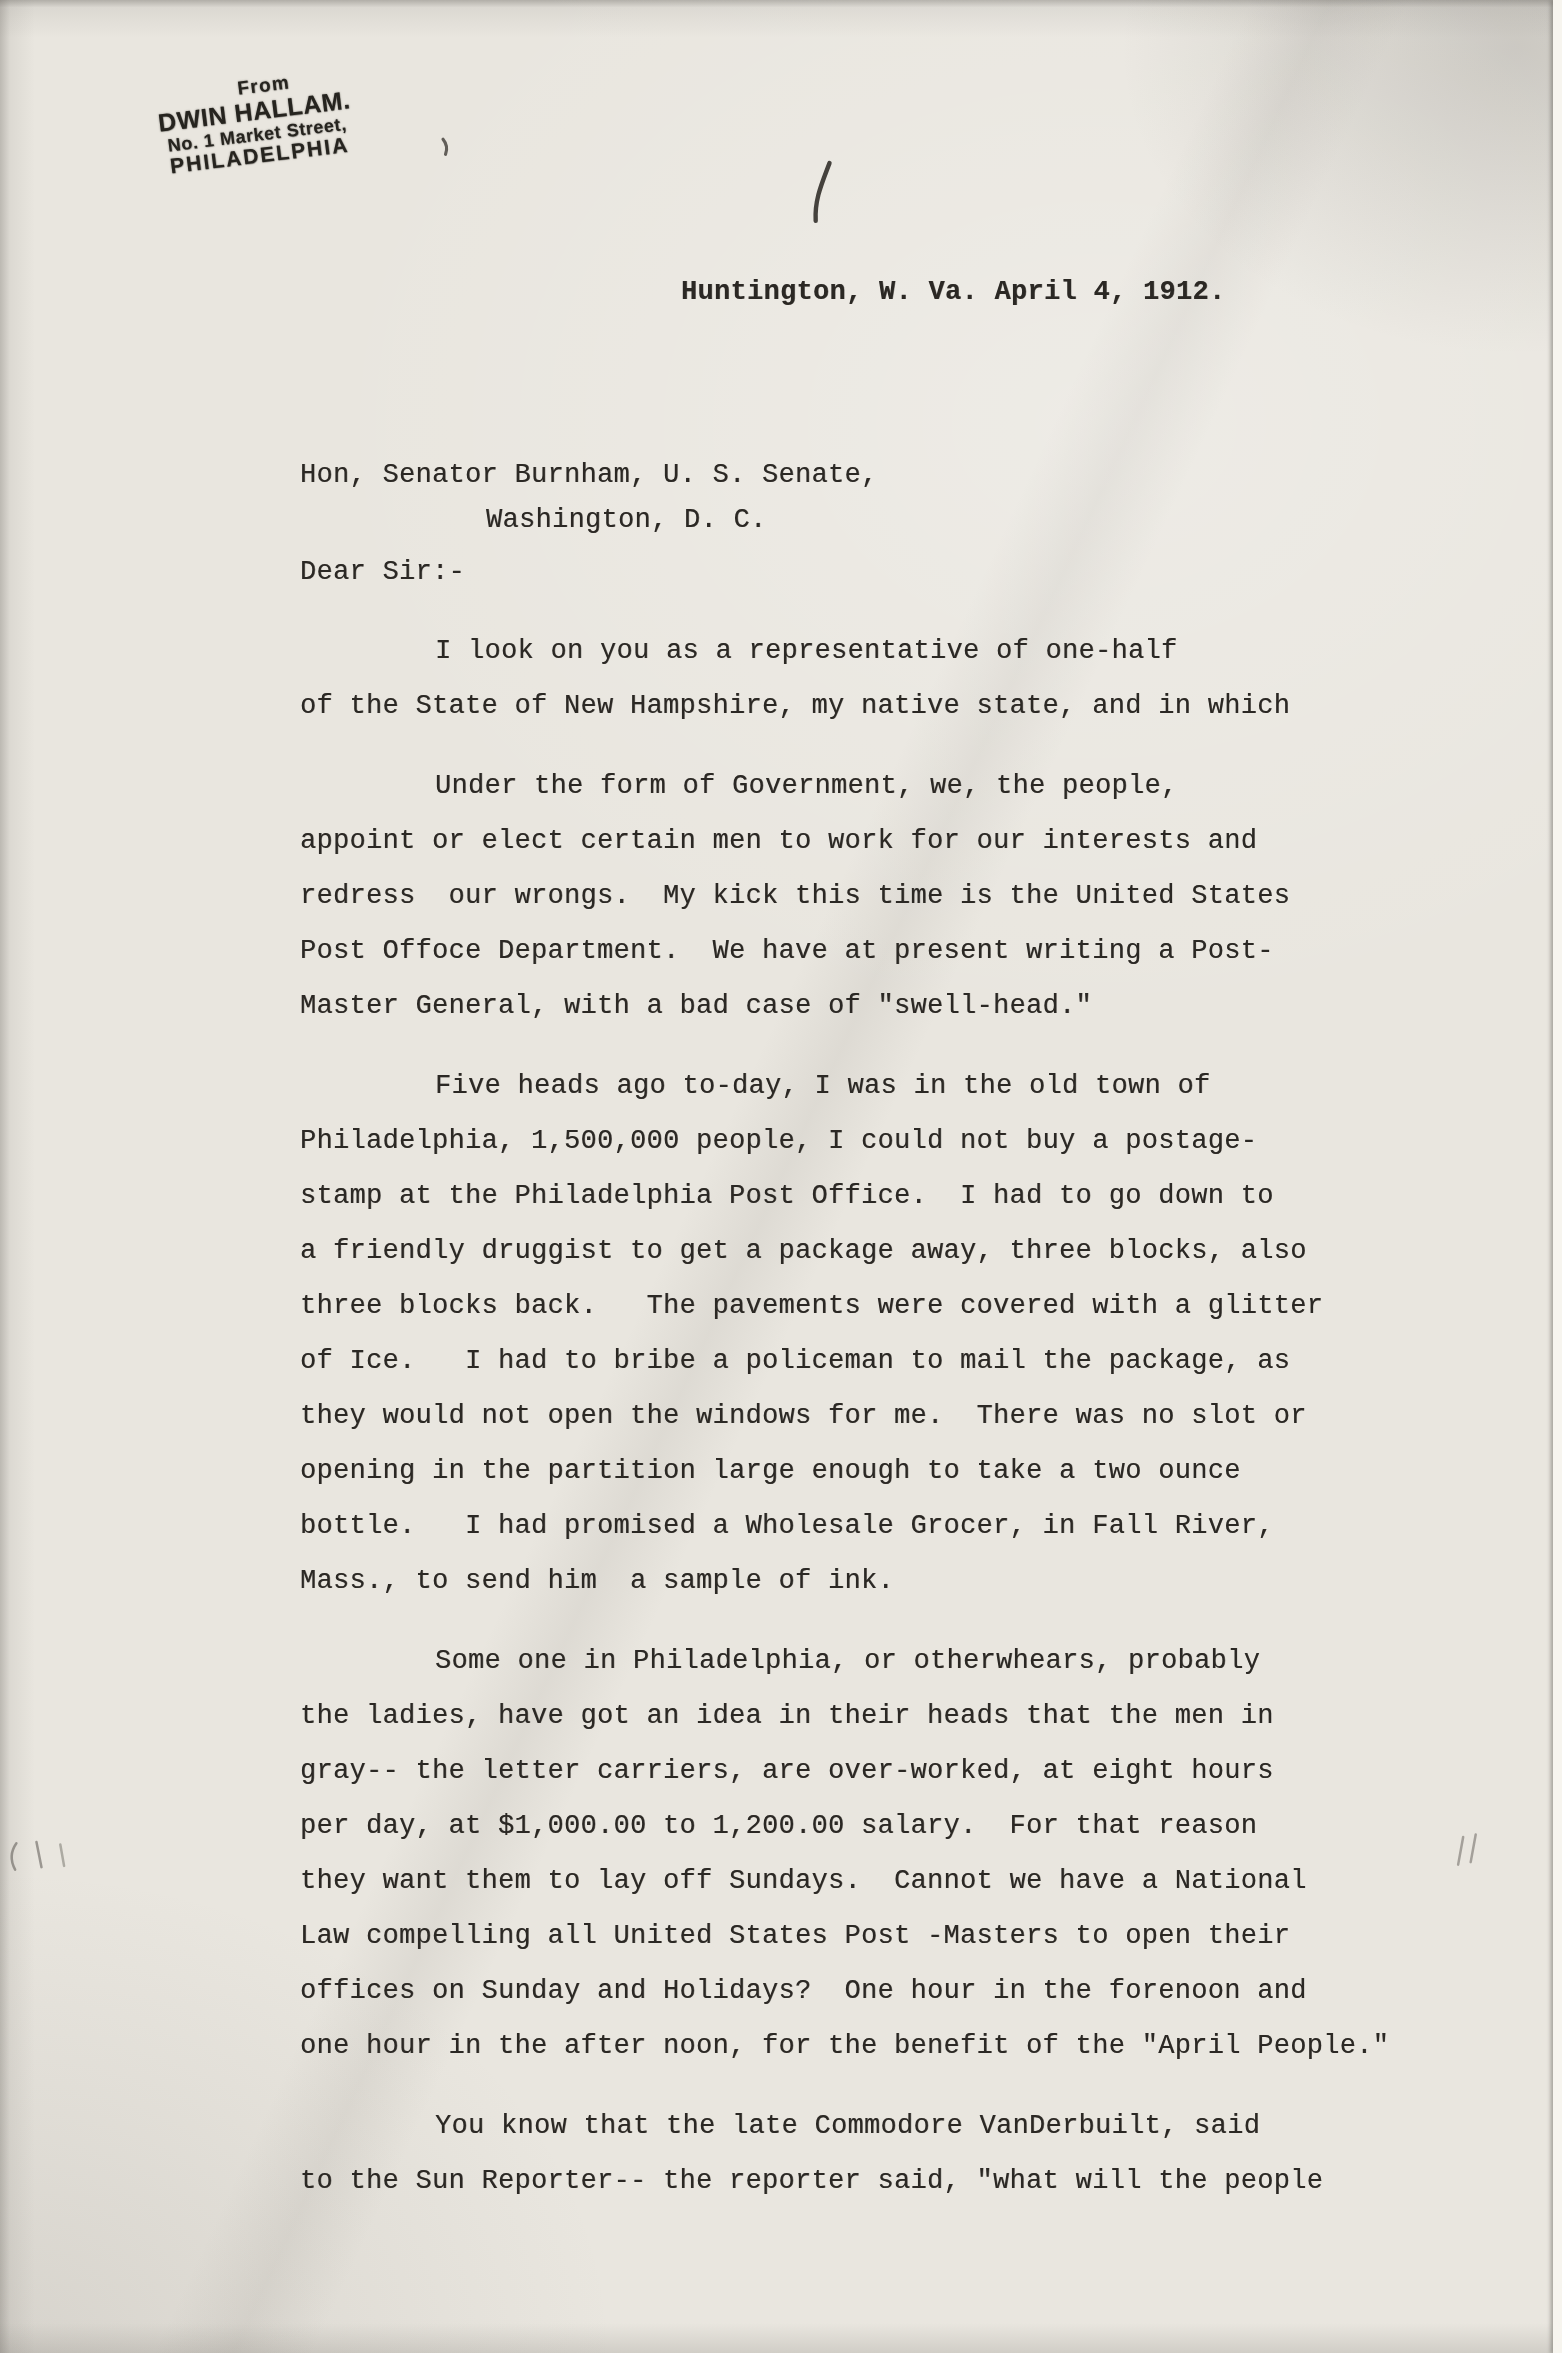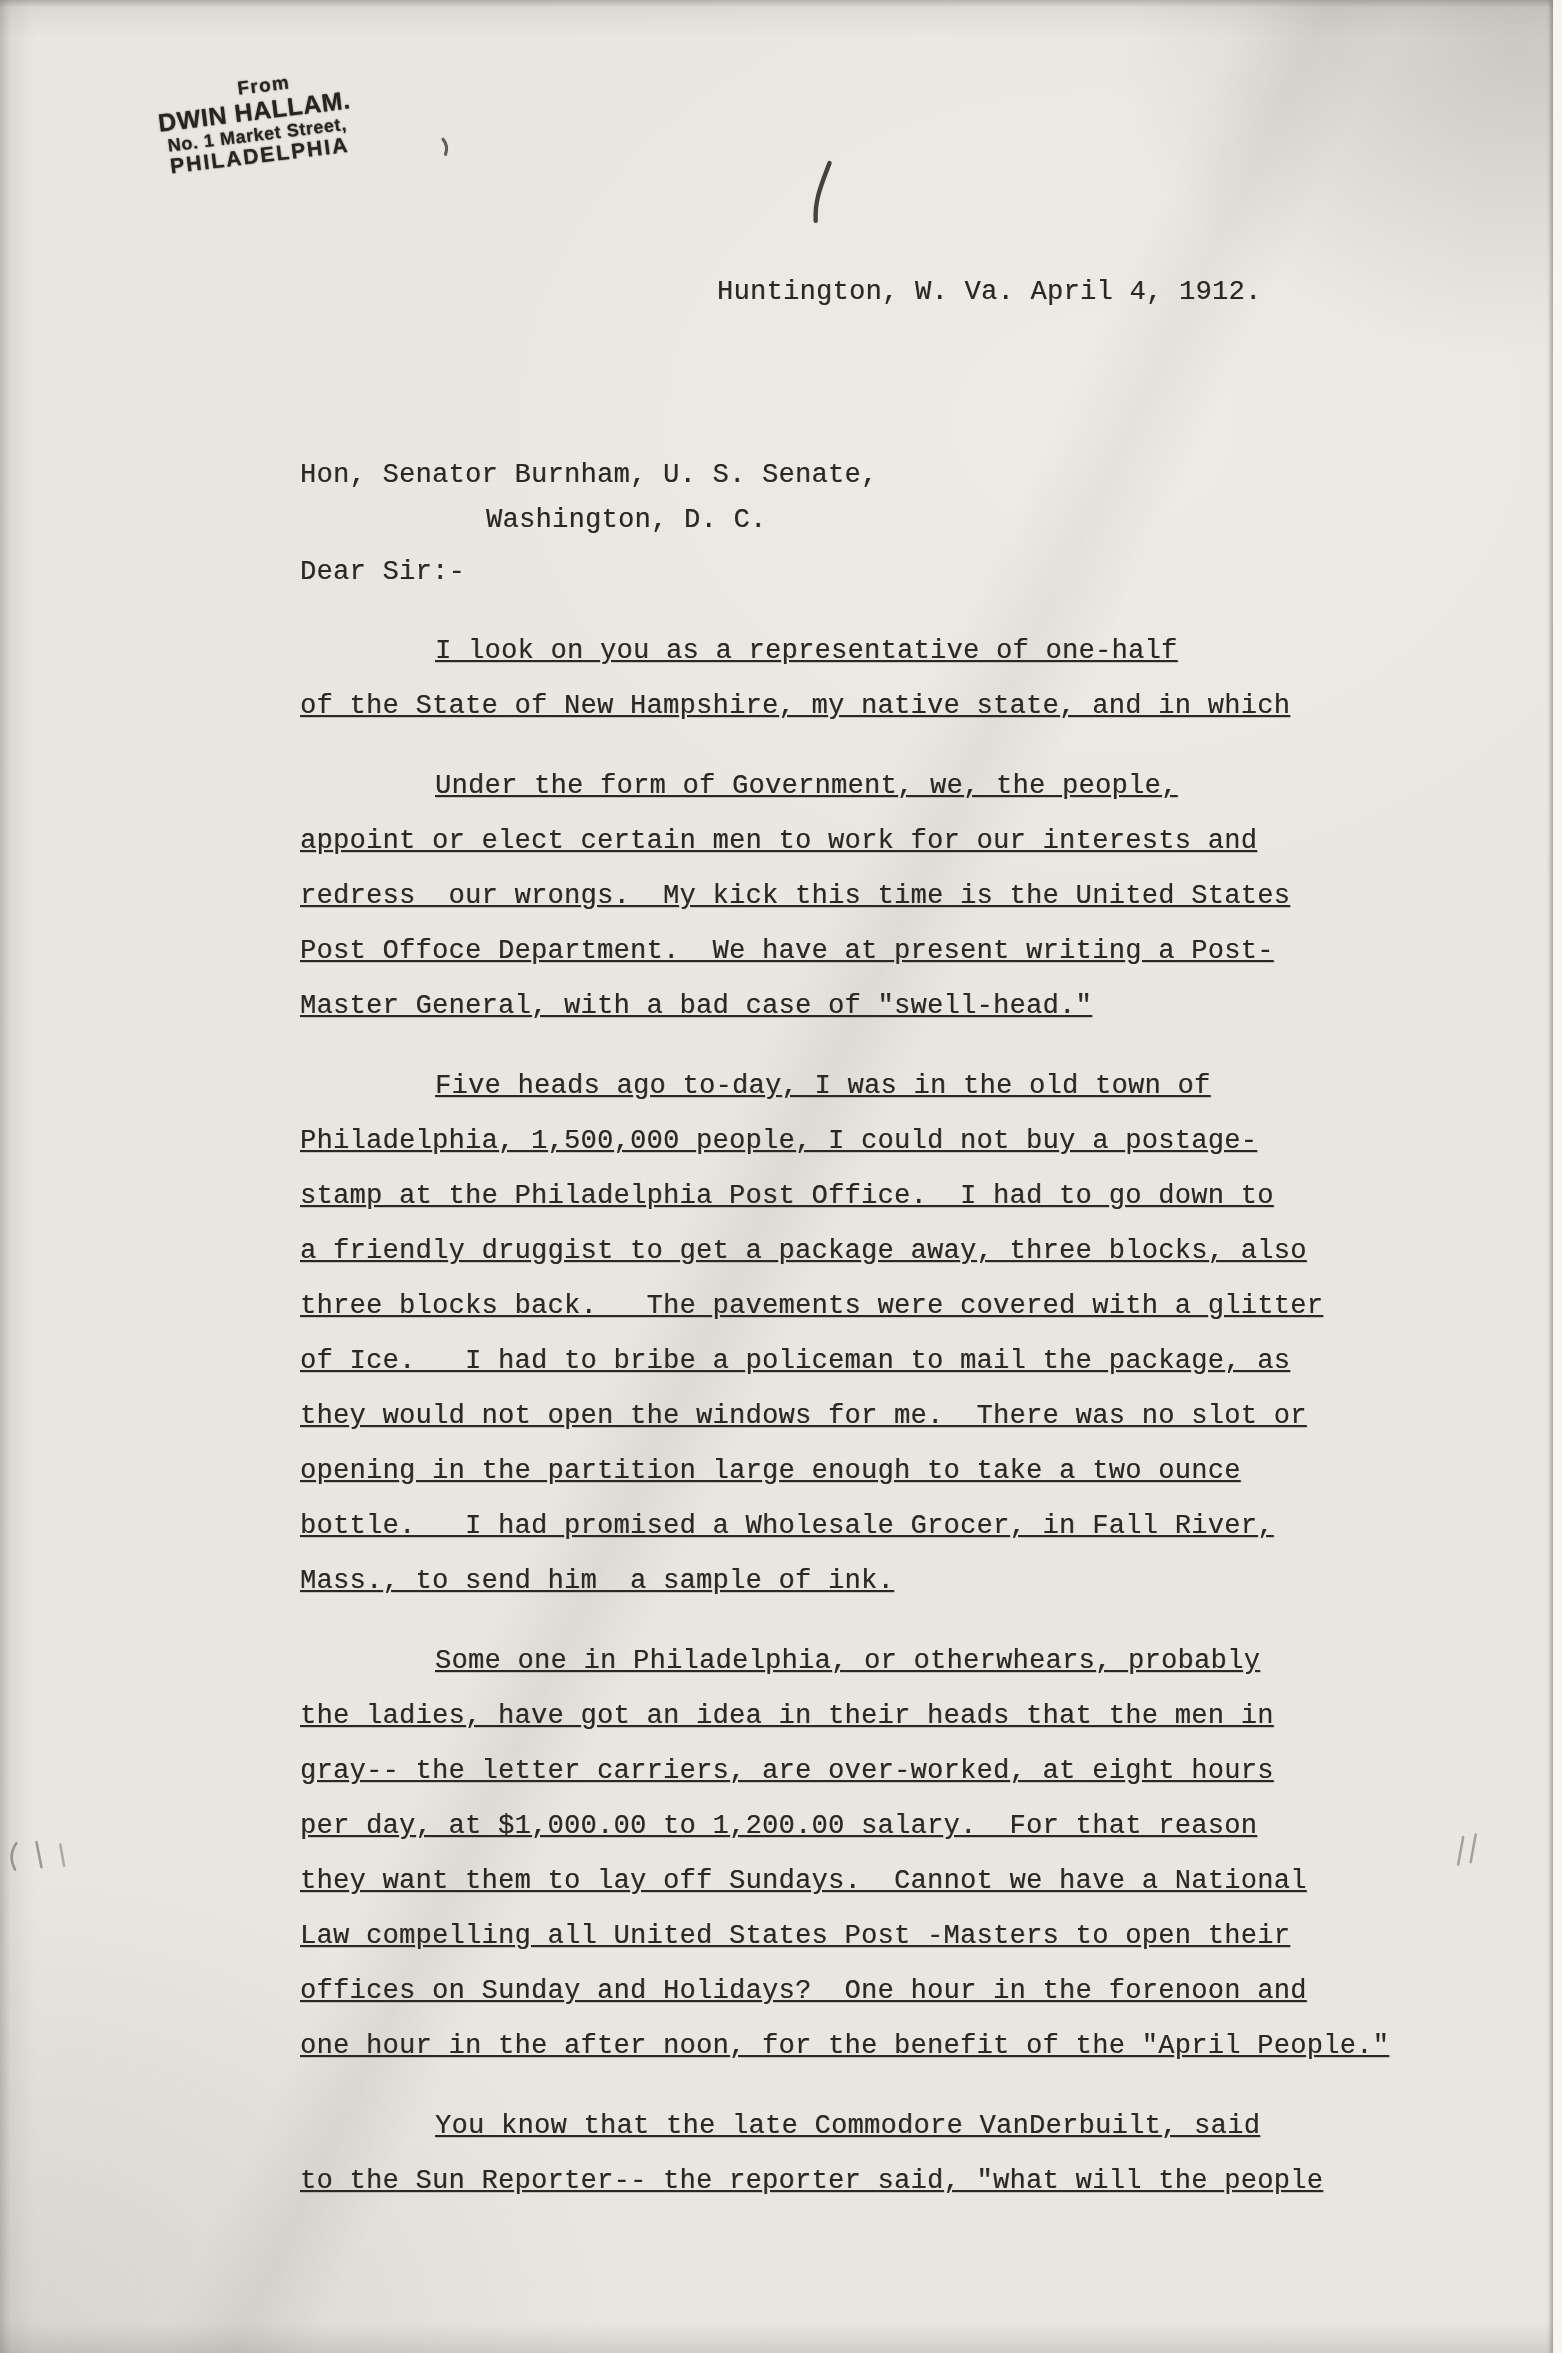--- a/index.html
+++ b/index.html
@@ -58,32 +58,32 @@
   .stamp .street { font-size: 18px; letter-spacing: 0.6px; }
   .stamp .city   { font-size: 21.3px; letter-spacing: 1.9px; }
 
   
   .tw {
     white-space: pre;
     font-size: 27px;
     letter-spacing: 0.3px;
     text-shadow: 0.4px 0.4px 0.5px rgba(43,40,36,0.5);
   }
-  .dateline        { position: absolute; left: 717px; top: 277px; }
+  .dateline        { position: absolute; left: 681px; top: 277px; font-weight: bold; }
   .recipient-line1 { position: absolute; left: 300px;  top: 460px; }
   .recipient-line2 { position: absolute; left: 486px;  top: 505px; }
   .salutation      { position: absolute; left: 300px;  top: 557px; }
 
   .letter-body {
     position: absolute;
     left: 300px;
     top: 624px;
     width: 1104px;
   }
-  .letter-body .line { line-height: 55px; text-decoration: underline; }
+  .letter-body .line { line-height: 55px; }
   .para { margin: 0; }
   .para + .para { margin-top: 25px; }
   .line.indent { text-indent: 135px; }
 
   .marks {
     position: absolute;
     inset: 0;
     pointer-events: none;
   }
 </style>

